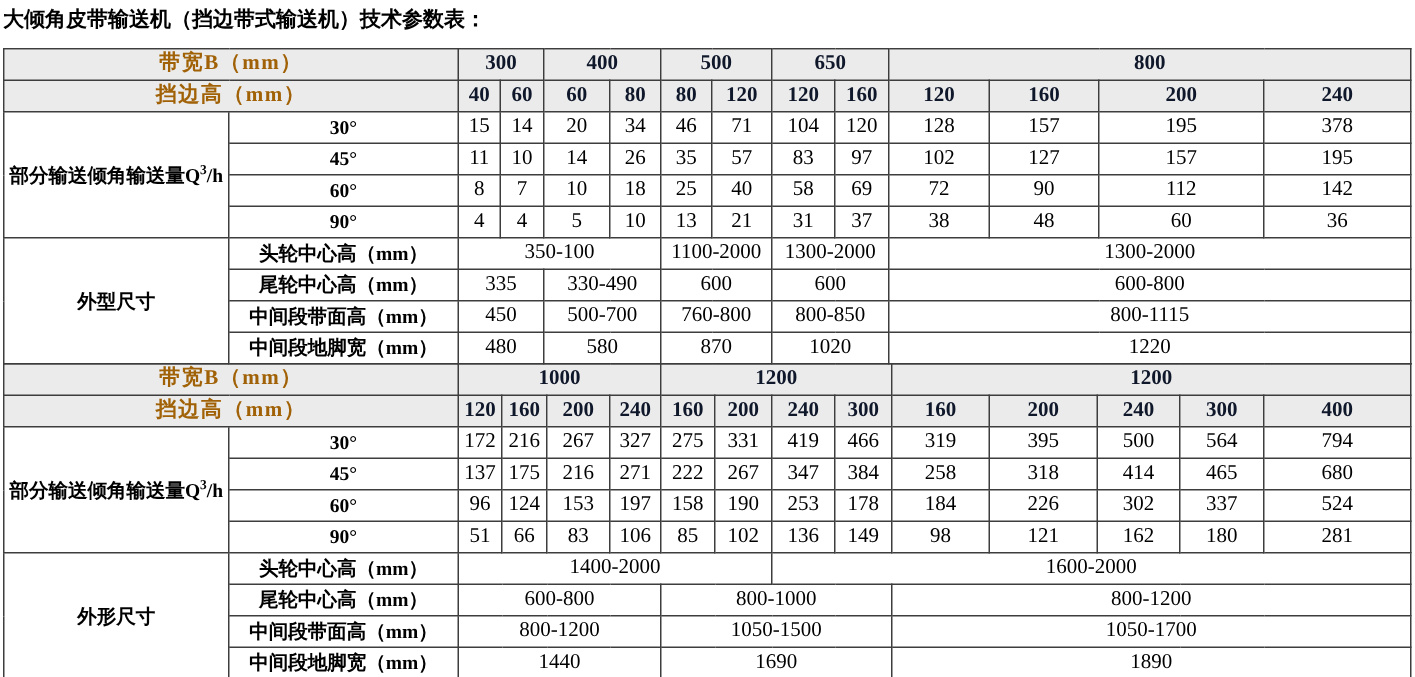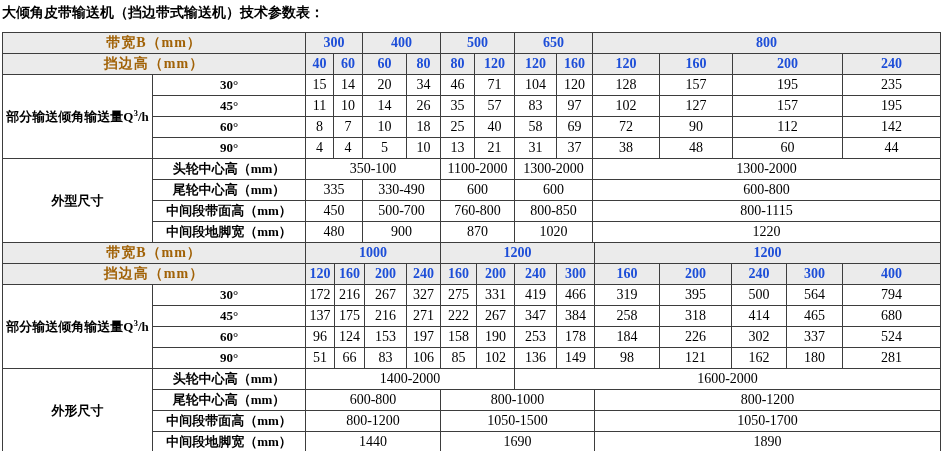--- a/index.html
+++ b/index.html
@@ -3,21 +3,21 @@
 <meta charset="utf-8">
 <style>
   html,body{margin:0;padding:0;background:#fff;}
   .page{width:941px;padding:3px 0 0 2px;font-family:"Liberation Serif","DejaVu Serif",serif;}
   .title{font-family:"DejaVu Sans","Liberation Sans",sans-serif;font-weight:bold;font-size:14px;color:#000;margin:1px 12px 10px 0;}
   table{border-collapse:collapse;table-layout:fixed;width:938px;}
   #lower-table{margin-top:-1px;}
   td{border:1px solid #3d3d3d;height:20px;line-height:20px;padding:0;text-align:center;vertical-align:middle;font-size:14px;color:#000;white-space:nowrap;overflow:hidden;}
   tr.hdr td{background:#ebebeb;font-weight:bold;}
   td.hlabel{color:#a16207;font-size:14px;letter-spacing:1px;}
-  td.hnum{color:#1d4ed8;}
+  td.hnum{color:#0f172a;}
   td.glabel,td.rlabel{font-size:13px;font-weight:bold;}
   sup{font-size:9px;line-height:0;}
 </style>
 </head>
 <body>
 
 <div class="page">
   <div class="title">大倾角皮带输送机（挡边带式输送机）技术参数表：</div>
 
   <table id="upper-table">
@@ -68,21 +68,21 @@
       <td>14</td>
       <td>20</td>
       <td>34</td>
       <td>46</td>
       <td>71</td>
       <td>104</td>
       <td>120</td>
       <td>128</td>
       <td>157</td>
       <td>195</td>
-      <td>235</td>
+      <td>378</td>
     </tr>
     <tr>
       <td class="rlabel">45°</td>
       <td>11</td>
       <td>10</td>
       <td>14</td>
       <td>26</td>
       <td>35</td>
       <td>57</td>
       <td>83</td>
@@ -113,21 +113,21 @@
       <td>4</td>
       <td>5</td>
       <td>10</td>
       <td>13</td>
       <td>21</td>
       <td>31</td>
       <td>37</td>
       <td>38</td>
       <td>48</td>
       <td>60</td>
-      <td>44</td>
+      <td>36</td>
     </tr>
     <tr>
       <td rowspan="4" class="glabel">外型尺寸</td>
       <td class="rlabel">头轮中心高（mm）</td>
       <td colspan="4">350-100</td>
       <td colspan="2">1100-2000</td>
       <td colspan="2">1300-2000</td>
       <td colspan="4">1300-2000</td>
     </tr>
     <tr>
@@ -142,21 +142,21 @@
       <td class="rlabel">中间段带面高（mm）</td>
       <td colspan="2">450</td>
       <td colspan="2">500-700</td>
       <td colspan="2">760-800</td>
       <td colspan="2">800-850</td>
       <td colspan="4">800-1115</td>
     </tr>
     <tr>
       <td class="rlabel">中间段地脚宽（mm）</td>
       <td colspan="2">480</td>
-      <td colspan="2">900</td>
+      <td colspan="2">580</td>
       <td colspan="2">870</td>
       <td colspan="2">1020</td>
       <td colspan="4">1220</td>
     </tr>
   </tbody>
     </table>
 
   <table id="lower-table">
     <colgroup>
       <col style="width:150px">

